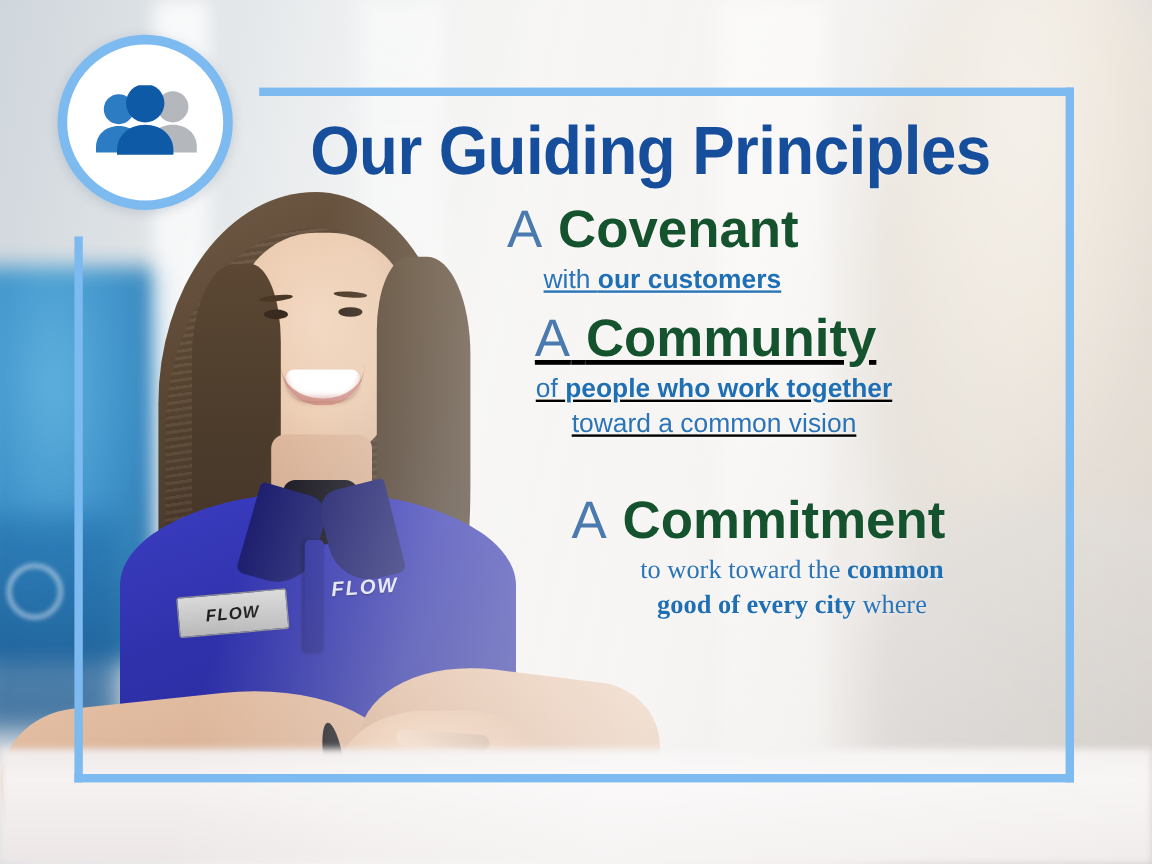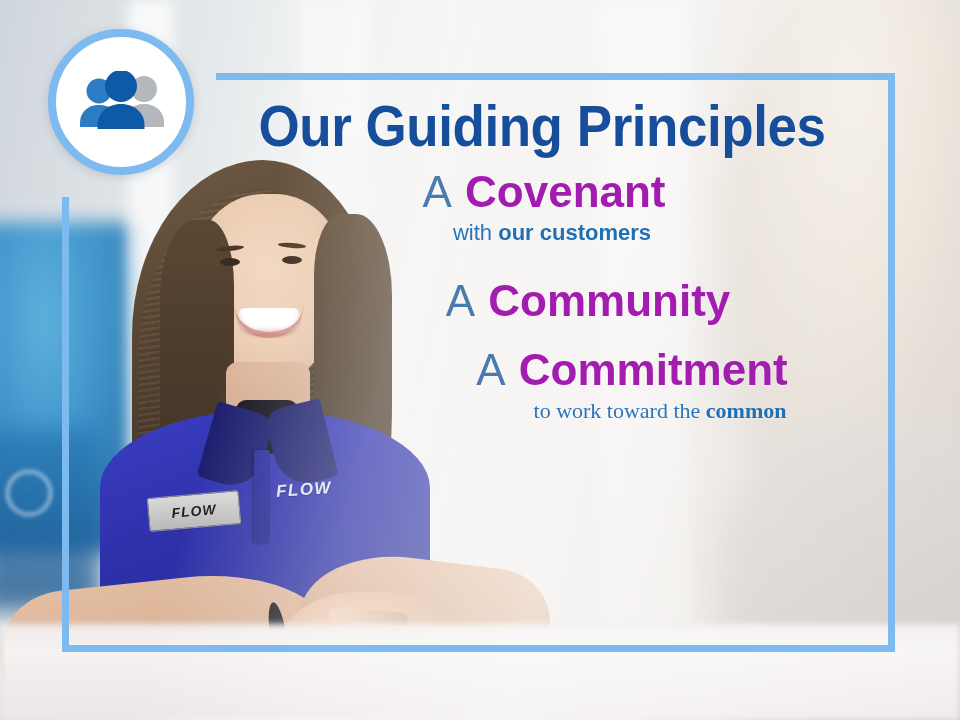--- a/index.html
+++ b/index.html
@@ -353,44 +353,44 @@
     white-space: nowrap;
     text-shadow: 0 1px 2px rgba(255,255,255,.5);
   }
   .p-head .article {
     font-weight: normal;
     color: #4a7aae;
     letter-spacing: 1px;
   }
   .p-head .keyword {
     font-weight: bold;
-    color: #a21caf;
+    color: #14532d;
   }
 
   .p-sub {
     font-family: "Liberation Sans", sans-serif;
     font-size: 22px;
     line-height: 1.30;
     color: #2A74B8;
     margin-top: 4px;
     text-shadow: 0 1px 2px rgba(255,255,255,.5);
   }
   .p-sub b { font-weight: bold; color: #1E6FB4; }
   .p-sub .ln { display: block; }
 
   
   .principle.p1 { margin-top: 14px; }
   .principle.p1 .p-head { padding-left: 4px; }
-  .principle.p1 .p-sub  { padding-left: 20px; }
-
-  .principle.p2 { margin-top: 30px; }
+  .principle.p1 .p-sub  { padding-left: 20px; text-decoration: underline; }
+
+  .principle.p2 { margin-top: 12px; text-decoration: underline; }
   .principle.p2 .p-head { padding-left: 92px; }
   .principle.p2 .p-sub  { padding-left: 106px; }
 
-  .principle.p3 { margin-top: 23px; }
+  .principle.p3 { margin-top: 44px; }
   .principle.p3 .p-head { padding-left: 180px; }
   .principle.p3 .p-sub  { padding-left: 236px; font-family: Liberation Serif, serif; }
 </style>
 </head>
 <body>
 
 <div id="poster">
 
   <div class="photo">
     <div class="bg-wall"></div>
@@ -471,26 +471,31 @@
       <div class="p-sub">
         <span class="ln"><span>with </span><b>our customers</b></span>
       </div>
     </div>
 
     <div class="principle p2">
       <div class="p-head">
         <span class="article">A</span>
         <span class="keyword">Community</span>
       </div>
+      <div class="p-sub">
+        <span class="ln"><span>of </span><b>people who work together</b></span>
+        <span class="ln">toward a common vision</span>
+      </div>
     </div>
 
     <div class="principle p3">
       <div class="p-head">
         <span class="article">A</span>
         <span class="keyword">Commitment</span>
       </div>
       <div class="p-sub">
         <span class="ln"><span>to work toward the </span><b>common</b></span>
+        <span class="ln"><b>good of every city</b><span> where</span></span>
       </div>
     </div>
 
   </div>
 </div>
 
 </body></html>

